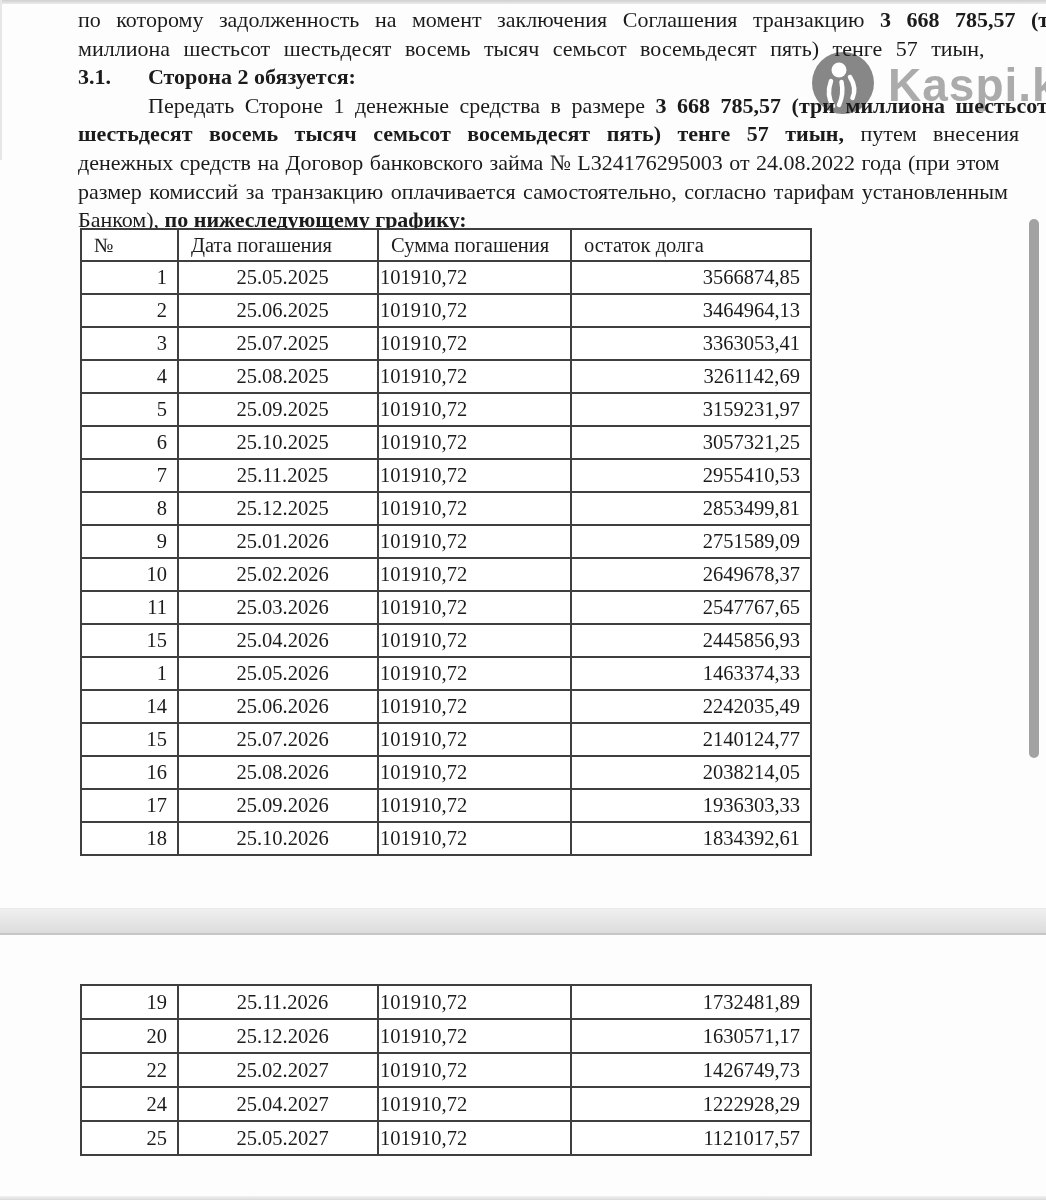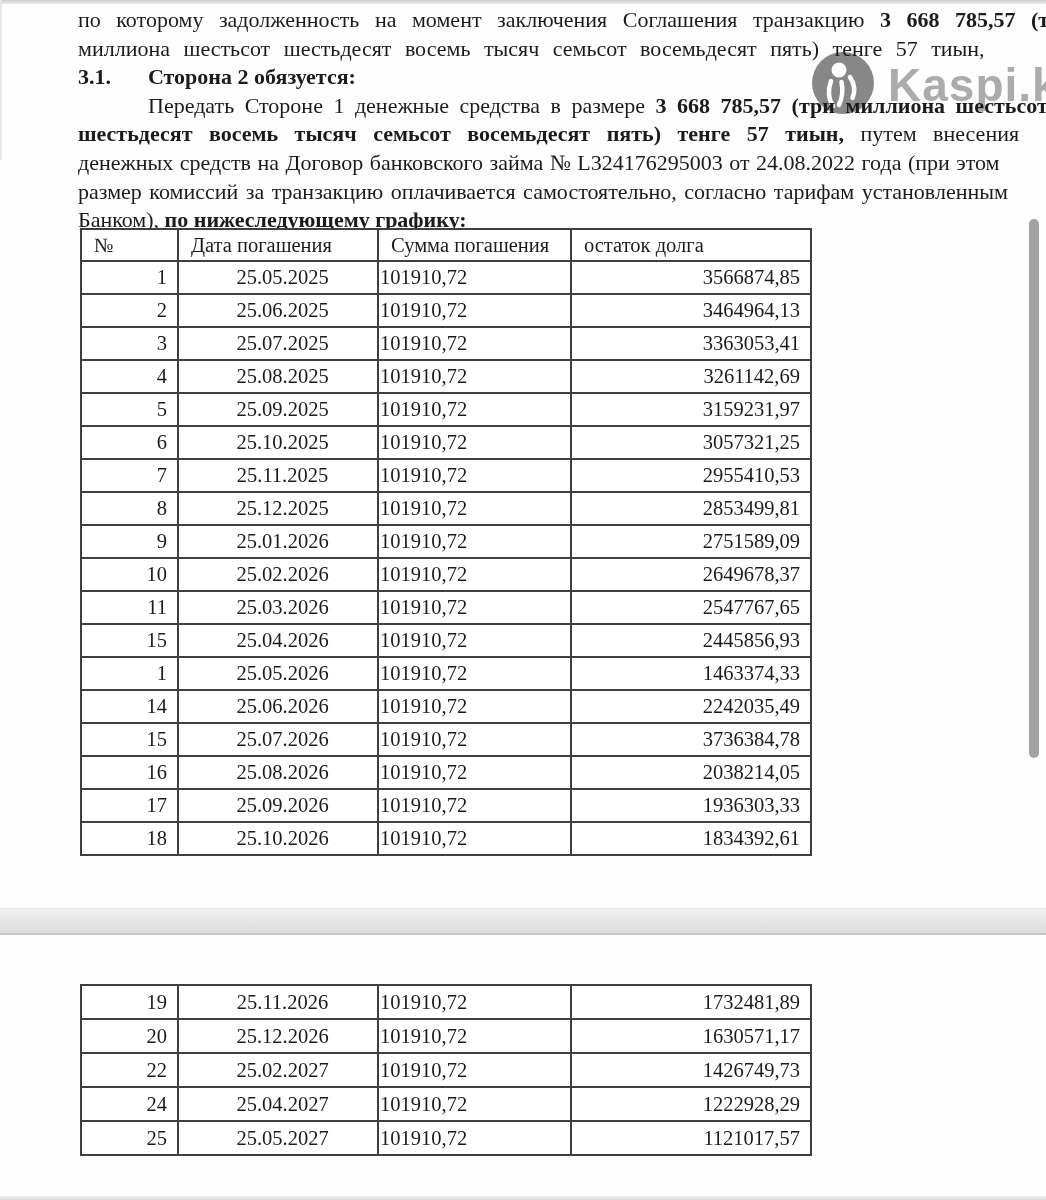--- a/index.html
+++ b/index.html
@@ -175,21 +175,21 @@
         <tr>
           <td class="c-num">14</td>
           <td class="c-date">25.06.2026</td>
           <td class="c-sum">101910,72</td>
           <td class="c-rest">2242035,49</td>
         </tr>
         <tr>
           <td class="c-num">15</td>
           <td class="c-date">25.07.2026</td>
           <td class="c-sum">101910,72</td>
-          <td class="c-rest">3736384,78</td>
+          <td class="c-rest">2140124,77</td>
         </tr>
         <tr>
           <td class="c-num">16</td>
           <td class="c-date">25.08.2026</td>
           <td class="c-sum">101910,72</td>
           <td class="c-rest">2038214,05</td>
         </tr>
         <tr>
           <td class="c-num">17</td>
           <td class="c-date">25.09.2026</td>

